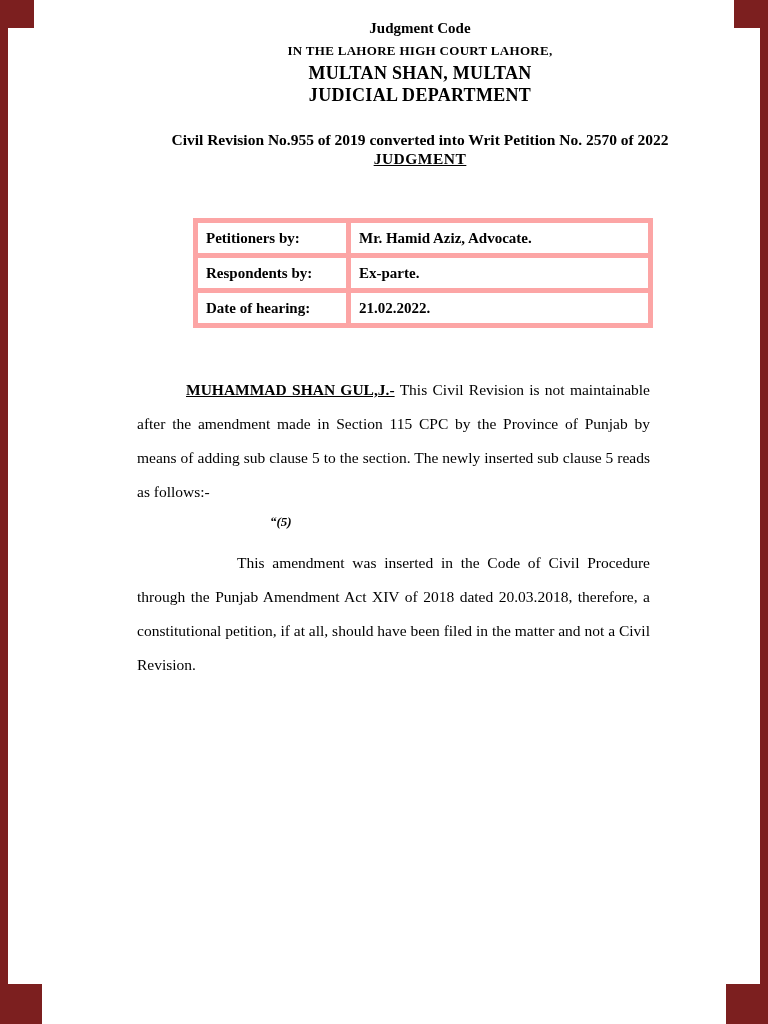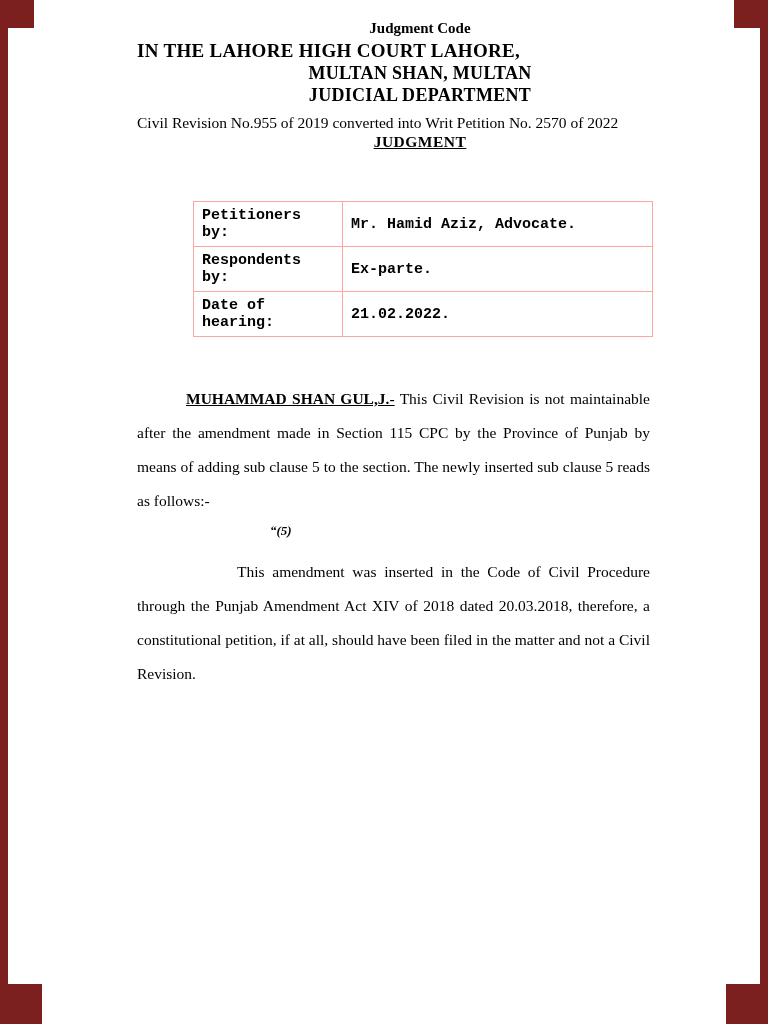--- a/index.html
+++ b/index.html
@@ -36,36 +36,37 @@
   }
   .sheet-title {
     margin-top: 19px;
     text-align: center;
     font-weight: bold;
     font-size: 15px;
     line-height: 18px;
   }
   .court-line1 {
     margin-top: 3px;
-    text-align: left;
+    text-align: center;
     font-weight: bold;
-    font-size: 19px;
+    font-size: 13px;
     line-height: 22px;
     letter-spacing: 0.3px;
   }
   .court-line2, .court-line3 {
     text-align: center;
     font-weight: bold;
     font-size: 18px;
     line-height: 22px;
     letter-spacing: 0.3px;
   }
   .case-title {
-    margin-top: 7px;
-    font-weight: normal;
+    margin-top: 24px;
+    text-align: center;
+    font-weight: bold;
     font-size: 15.5px;
     line-height: 19px;
   }
   .parties-row {
     position: relative;
     margin-top: 66px;
     height: 20px;
     font-size: 15px;
   }
   .party-petitioner { position: absolute; left: 0; top: 0; }
@@ -80,26 +81,25 @@
   }
   .judgment-heading span { text-decoration: underline; }
   .counsel-table {
     margin-top: 50px;
     margin-left: 56px;
     border-collapse: collapse;
     width: 460px;
     font-size: 15px;
   }
   .counsel-table td {
-    border: 1px solid #fca5a5;
+    border: 5px solid #fca5a5;
     font-weight: bold;
     padding: 5px 8px;
     height: 20px;
     vertical-align: middle;
-    font-family: Liberation Mono, monospace;
   }
   .counsel-table td.label-col { width: 132px; }
   .body-para {
     width: 513px;
     text-align: justify;
     font-size: 15.5px;
     line-height: 34px;
   }
   .para1 { margin-top: 45px; text-indent: 49px; }
   .para1 .lead {

